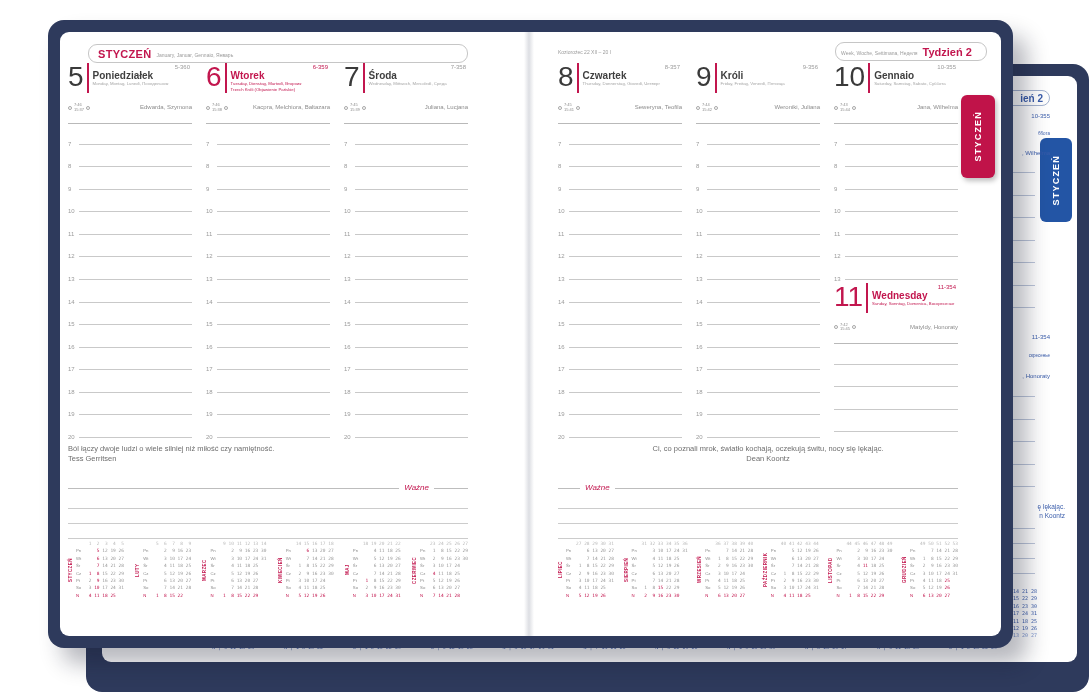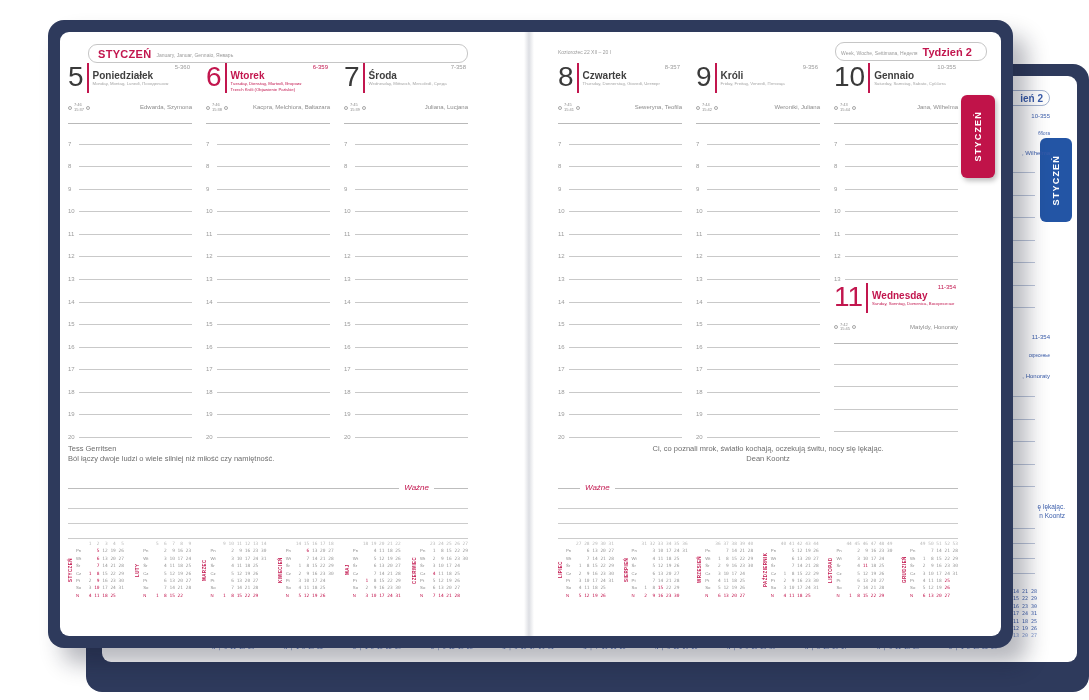--- a/index.html
+++ b/index.html
@@ -619,22 +619,22 @@
             <div class="hrow">
               <span class="hline full"></span>
             </div>
             <div class="hrow">
               <span class="hline full"></span>
             </div>
           </div>
         </div>
 
       <div id="left-quote" class="quote">
+        <div>Ból łączy dwoje ludzi o wiele silniej niż miłość czy namiętność.</div>
         <div>Tess Gerritsen</div>
-        <div>Ból łączy dwoje ludzi o wiele silniej niż miłość czy namiętność.</div>
       </div>
       <div id="right-quote" class="quote">
         <div>Ci, co poznali mrok, światło kochają, oczekują świtu, nocy się lękając.</div>
         <div>Dean Koontz</div>
       </div>
 
       <div id="left-wazne" class="wazne-row">
         <span class="wseg flex"></span>
         <span class="wlabel">Ważne</span>
         <span class="wseg w30"></span>

